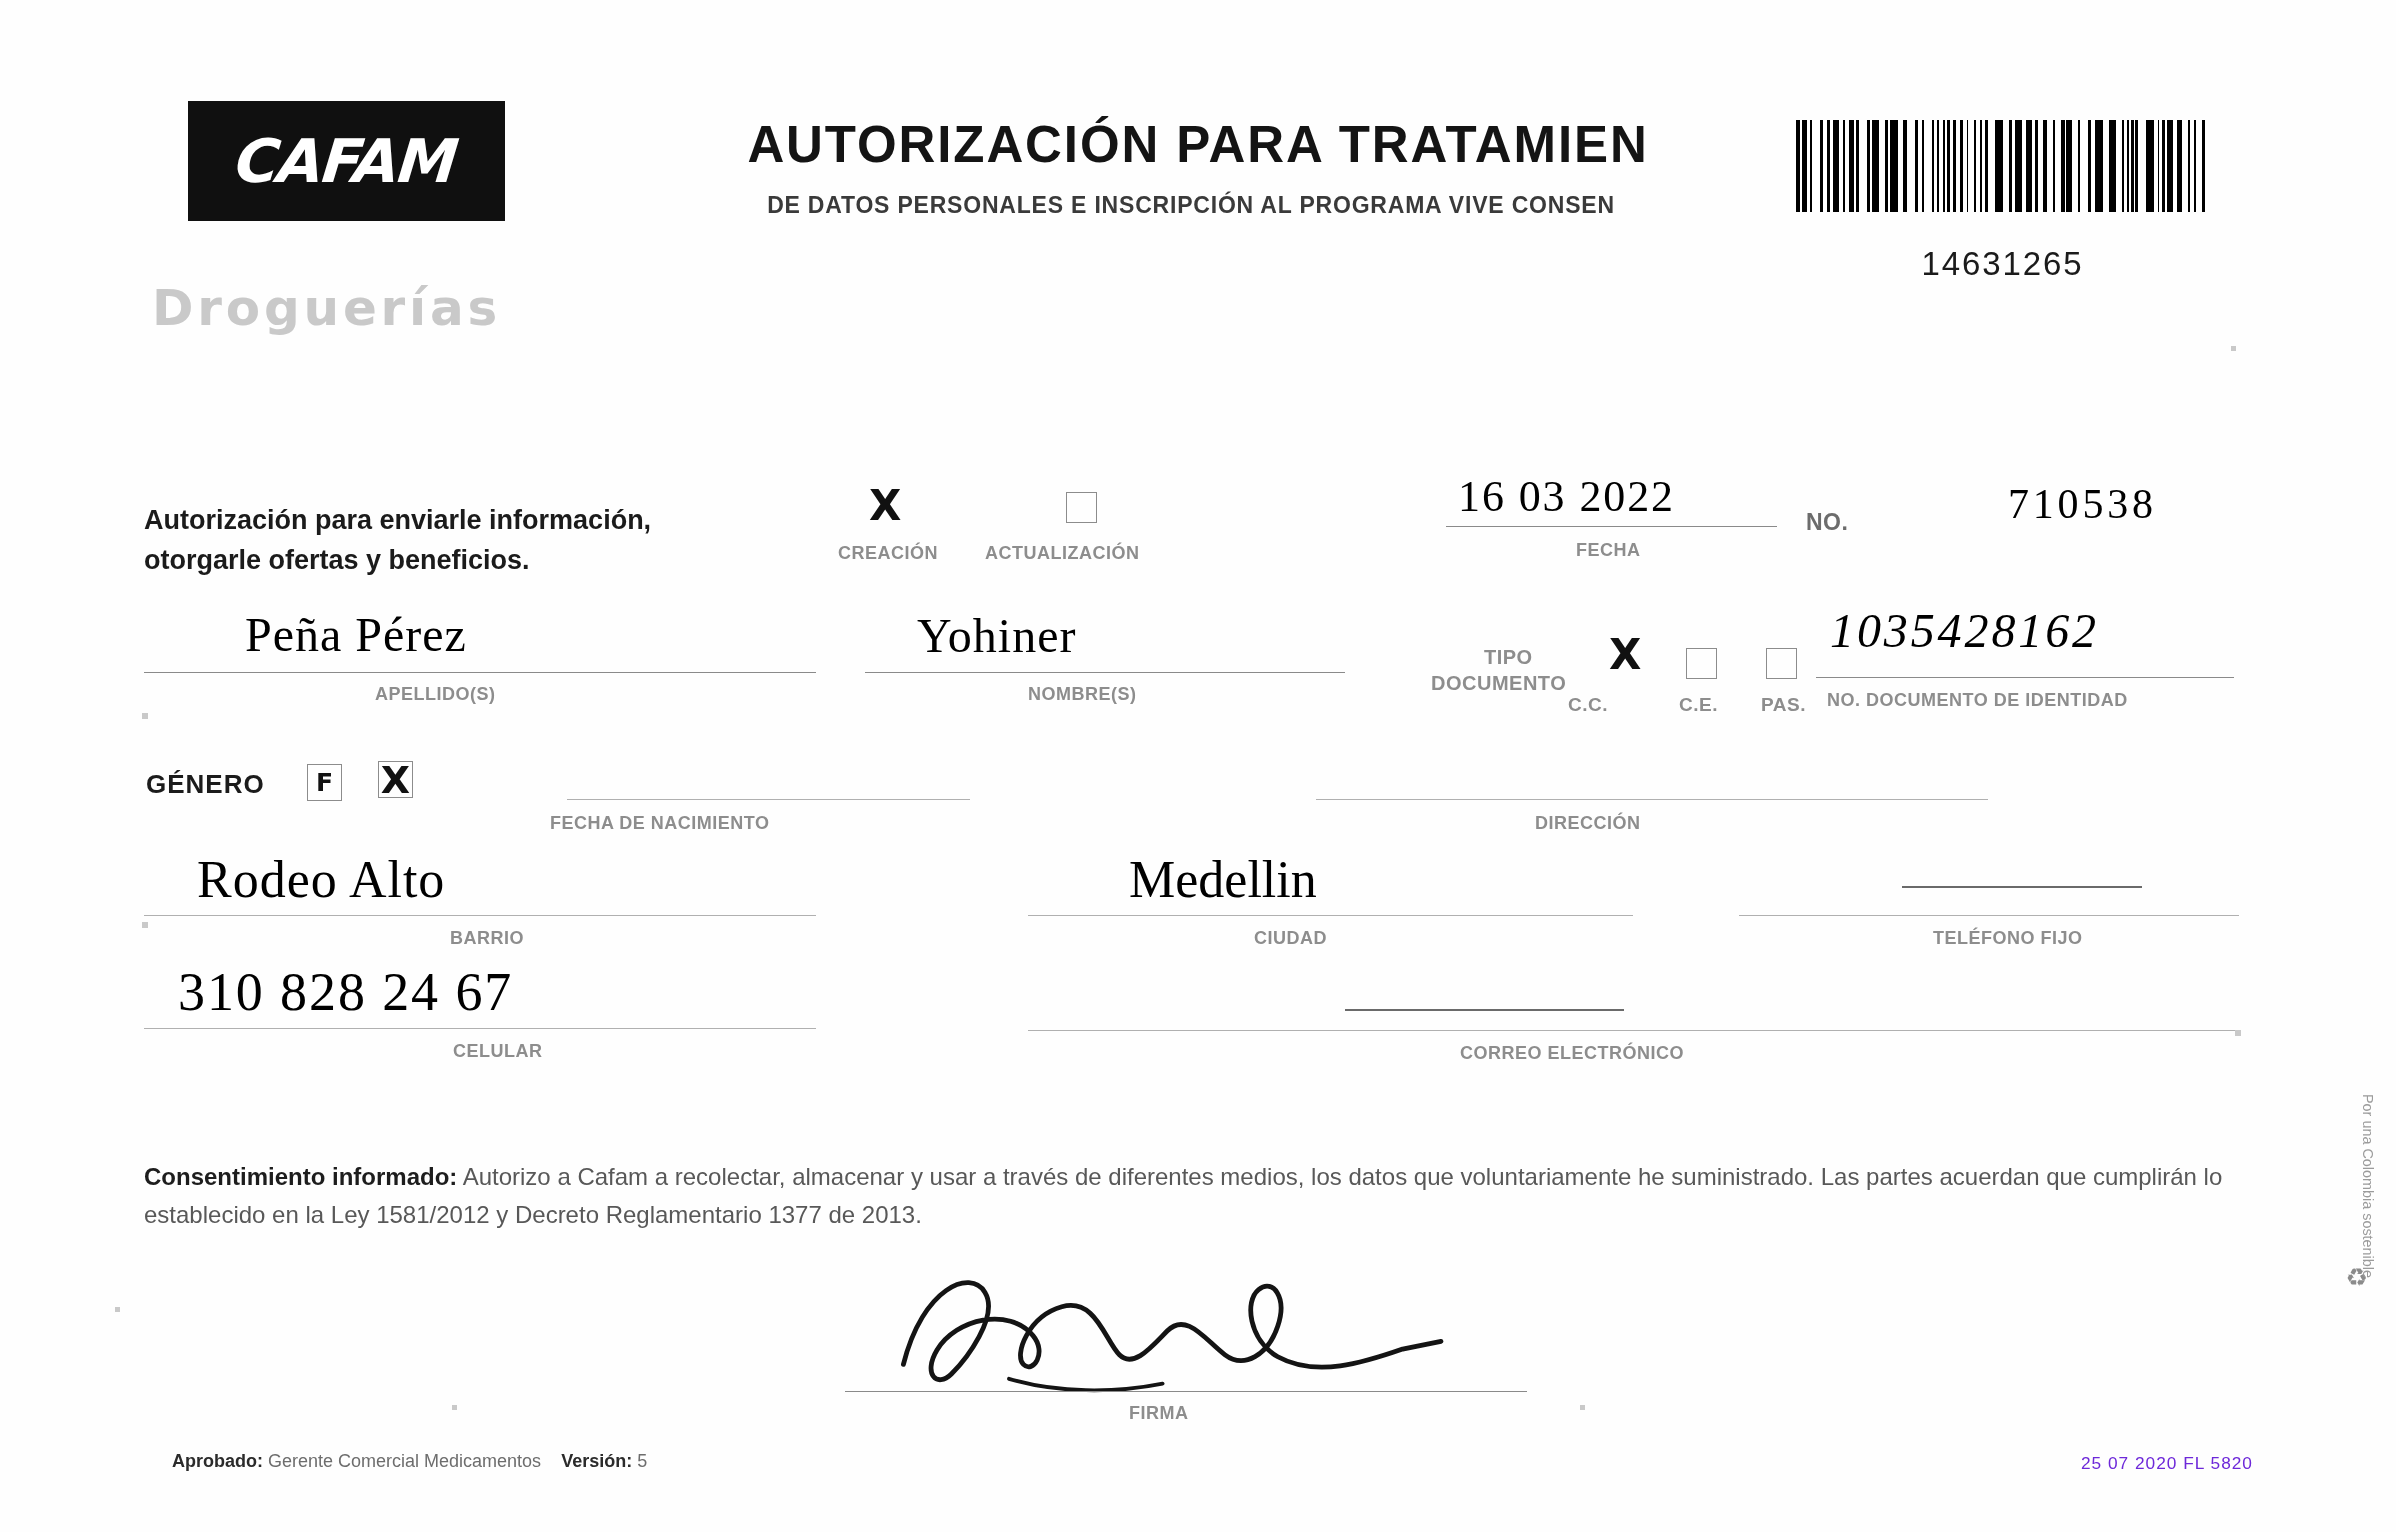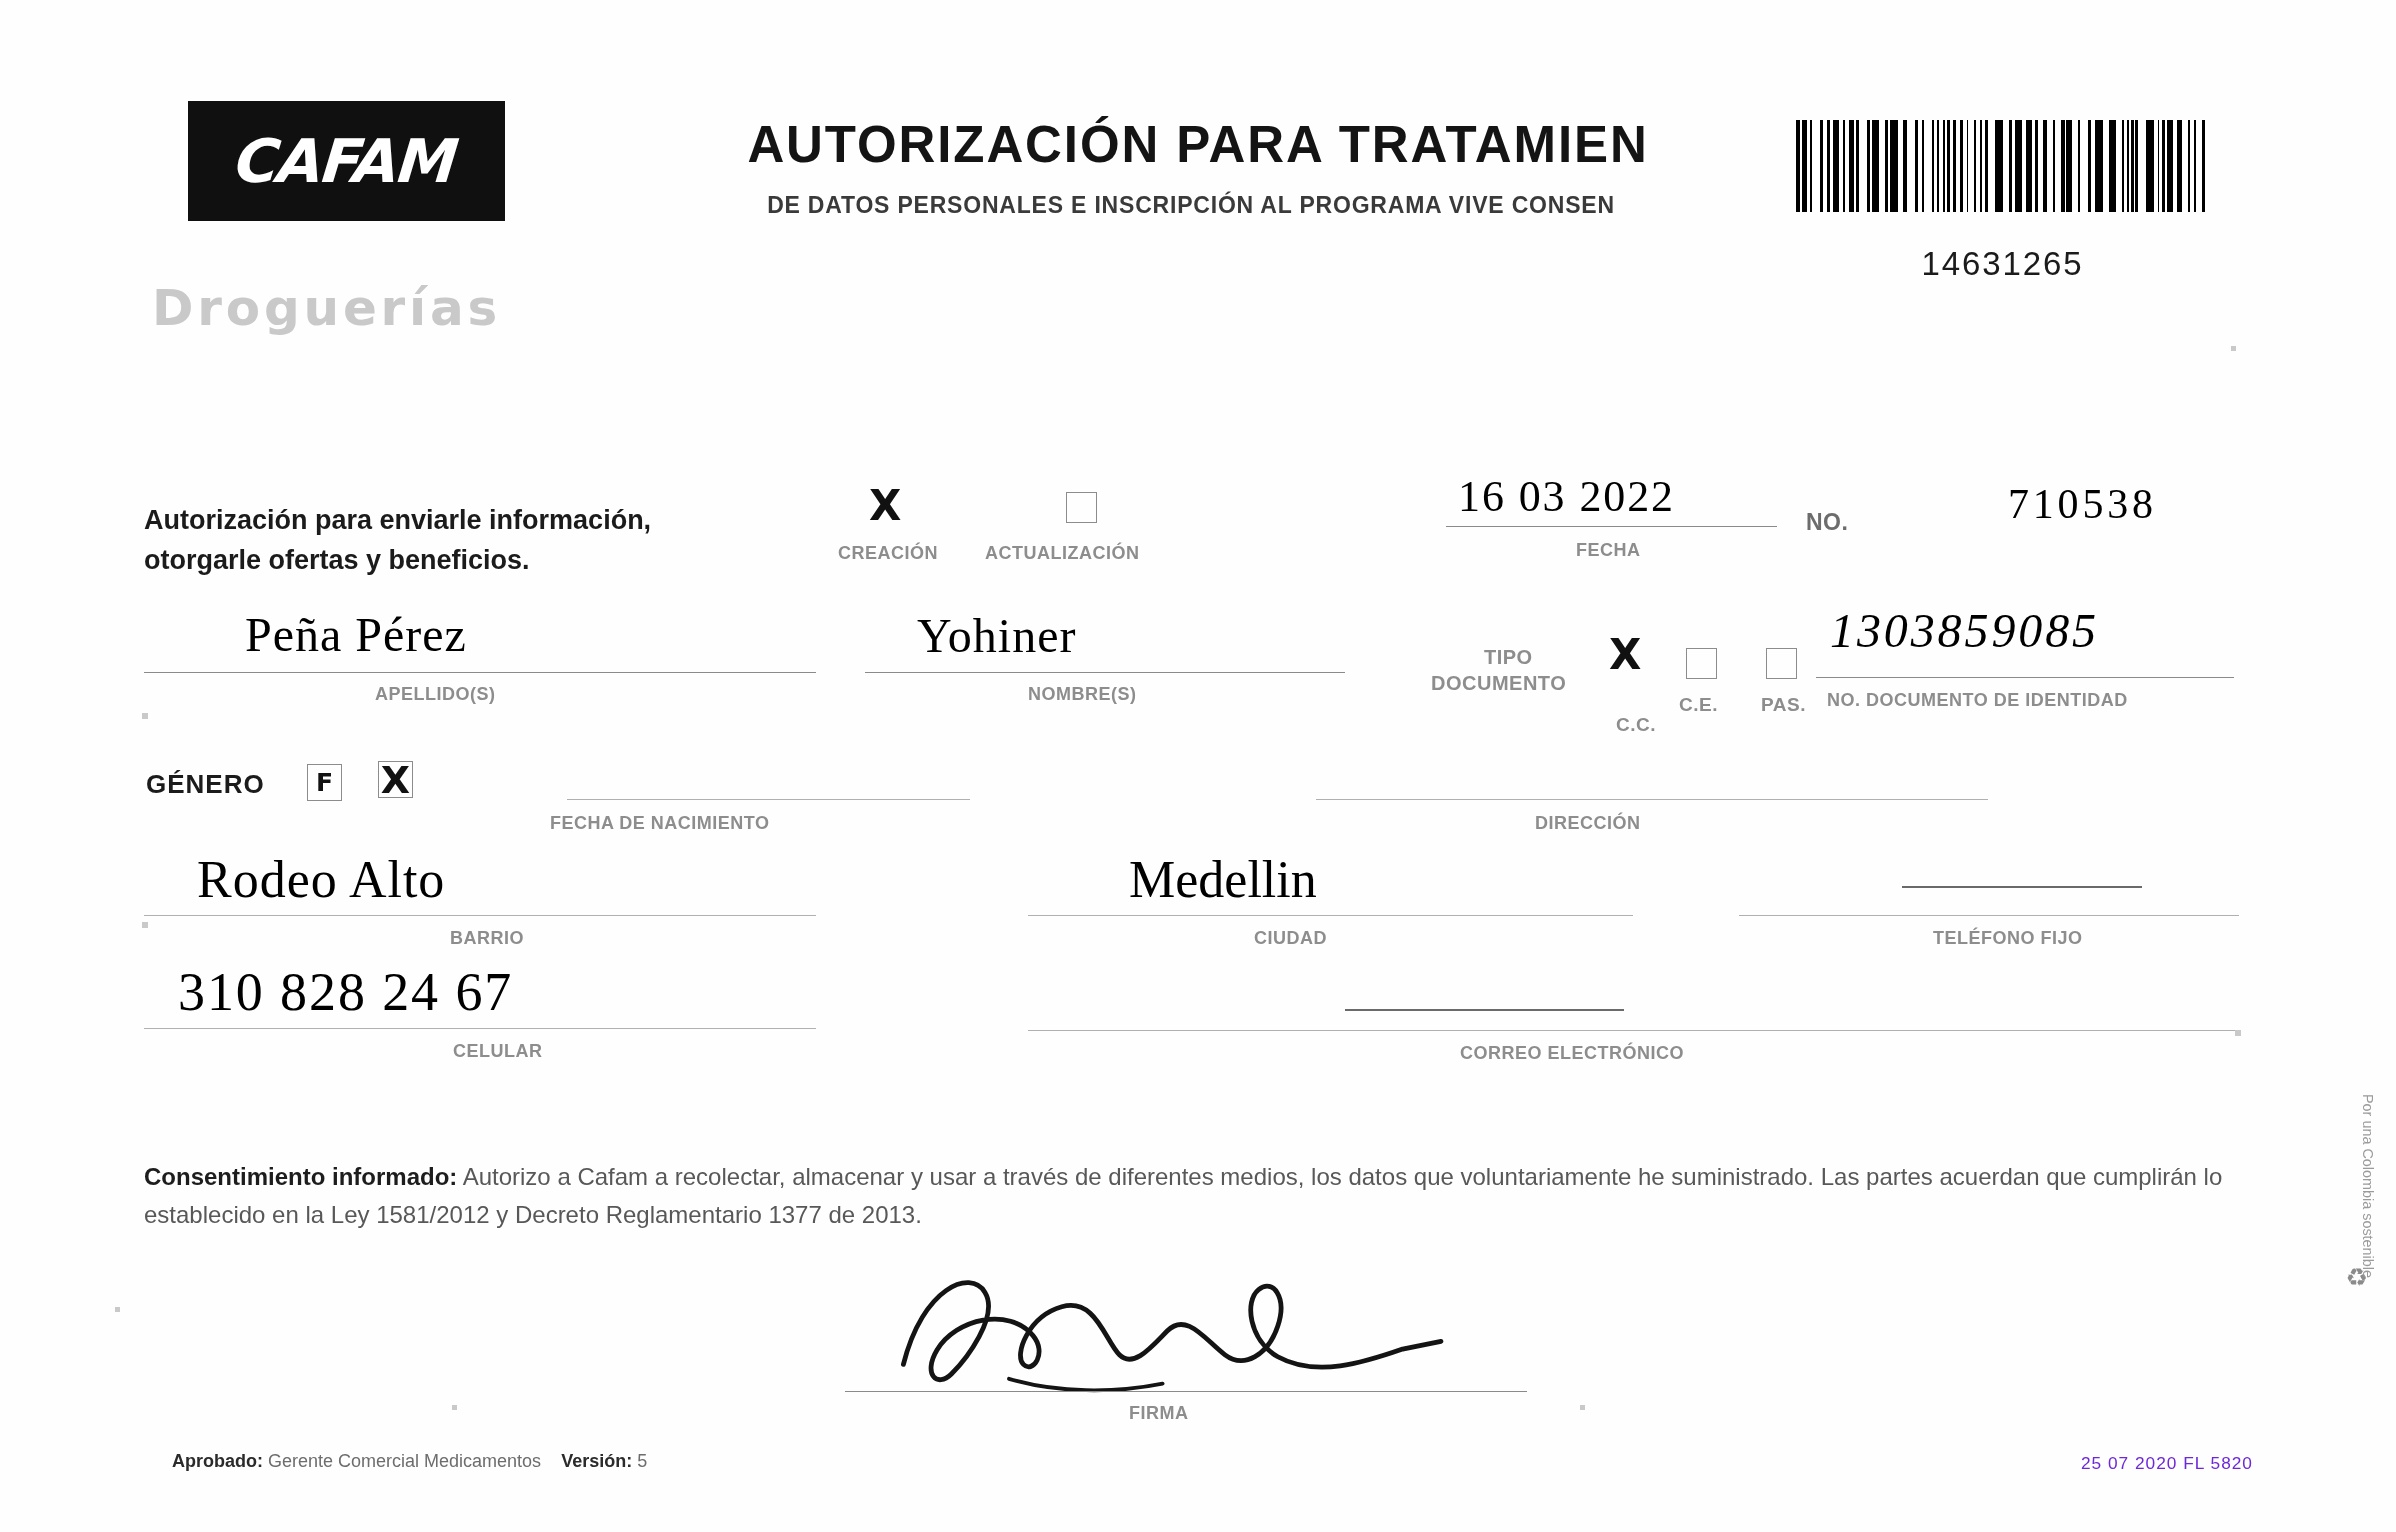--- a/index.html
+++ b/index.html
@@ -340,25 +340,25 @@
 
   <div class="abs lbl faint" style="left:1484px; top:646px; font-size:20px;">TIPO</div>
   <div class="abs lbl faint" style="left:1431px; top:672px; font-size:20px;">DOCUMENTO</div>
 
   <div class="abs" style="left:1609px; top:634px;">
     <span class="xmark">X</span>
   </div>
   <div class="abs cbox" style="left:1686px; top:648px;"></div>
   <div class="abs cbox" style="left:1766px; top:648px;"></div>
 
-  <div class="abs lbl faint" style="left:1616px; top:694px; font-size:19px;margin-top:20px;">C.C.</div>
+  <div class="abs lbl faint" style="left:1568px; top:694px; font-size:19px;">C.C.</div>
   <div class="abs lbl faint" style="left:1679px; top:694px; font-size:19px;">C.E.</div>
   <div class="abs lbl faint" style="left:1761px; top:694px; font-size:19px;">PAS.</div>
 
-  <div class="abs hand" style="left:1830px; top:603px; font-size:48px; letter-spacing:2.9px; font-style:italic;">1303859085</div>
+  <div class="abs hand" style="left:1830px; top:603px; font-size:48px; letter-spacing:2.9px; font-style:italic;">1035428162</div>
   <div class="abs rule" style="left:1816px; top:677px; width:418px;"></div>
   <div class="abs lbl faint" style="left:1827px; top:690px;">No. DOCUMENTO DE IDENTIDAD</div>
 
   <div class="abs genero">GÉNERO</div>
   <div class="abs cbox-x" style="left:307px; top:764px; font-size:25px;">
     <span>F</span>
   </div>
   <div class="abs cbox-x" style="left:378px; top:761px;">
     <span>X</span>
   </div>

